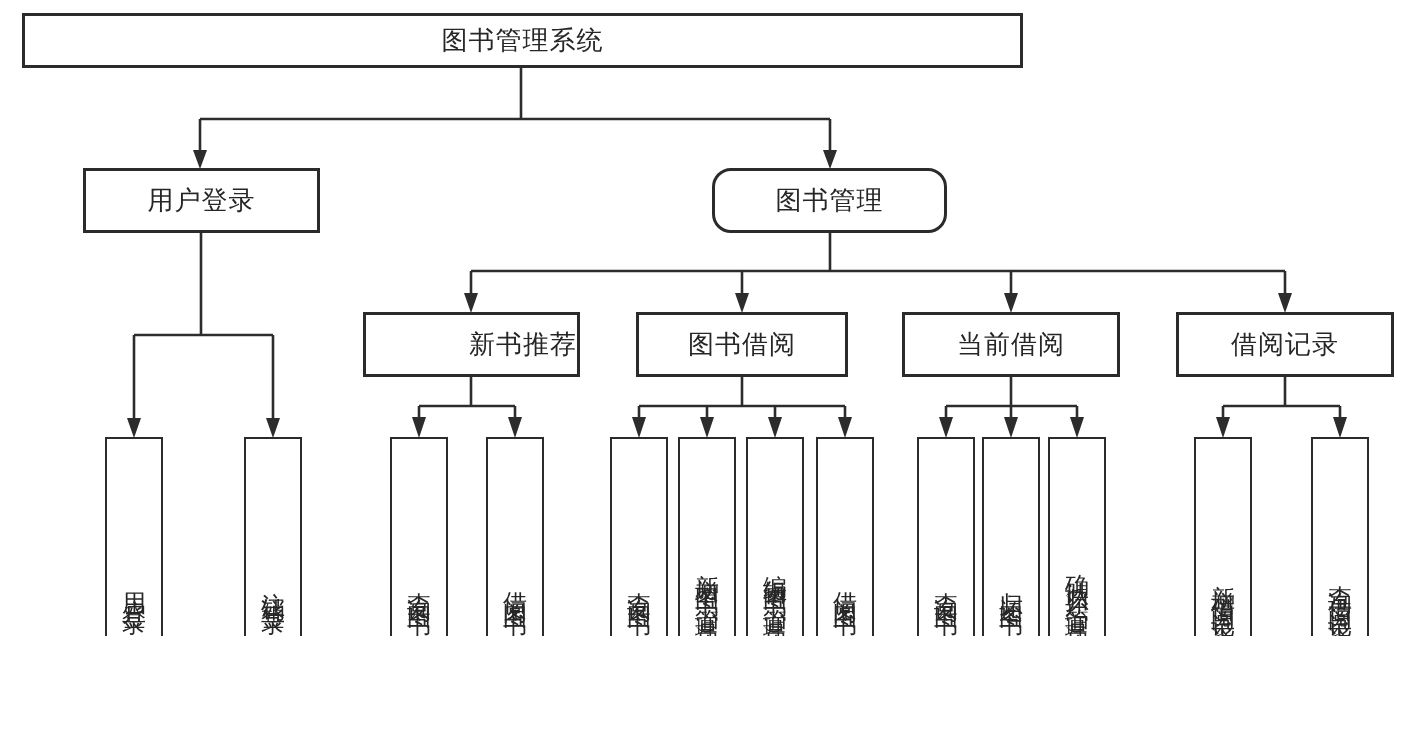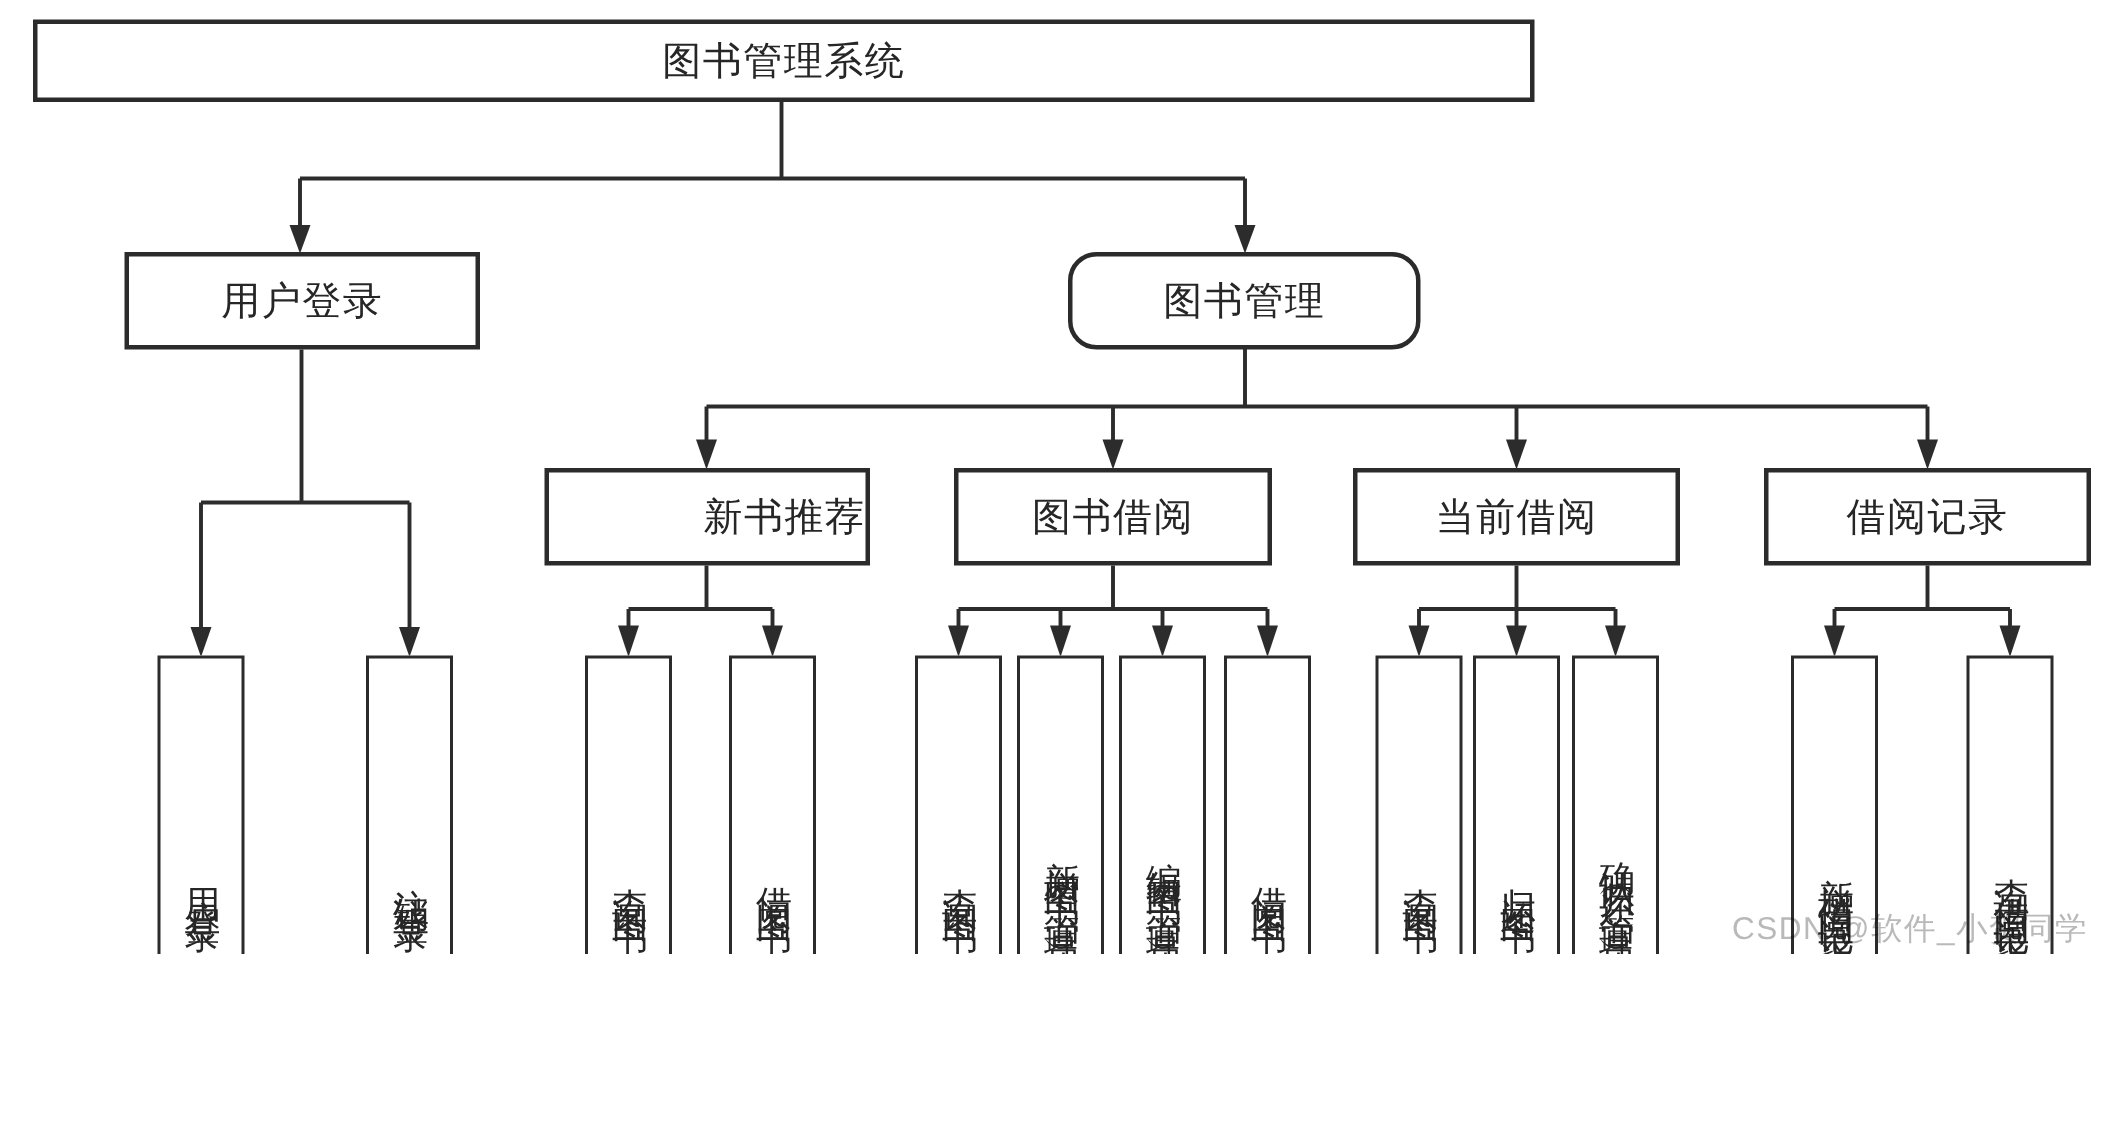--- a/index.html
+++ b/index.html
@@ -150,15 +150,14 @@
     <span class="vtext">确认归还（管理员）</span>
   </div>
 
   <div class="box leaf" style="left:1194px;">
     <span class="vtext">新增借阅记录</span>
   </div>
   <div class="box leaf" style="left:1311px;">
     <span class="vtext">查询借阅记录</span>
   </div>
 
-  <div class="watermark">CSDN @软件_小贺同学</div>
 
 </div>
 
 </body></html>

